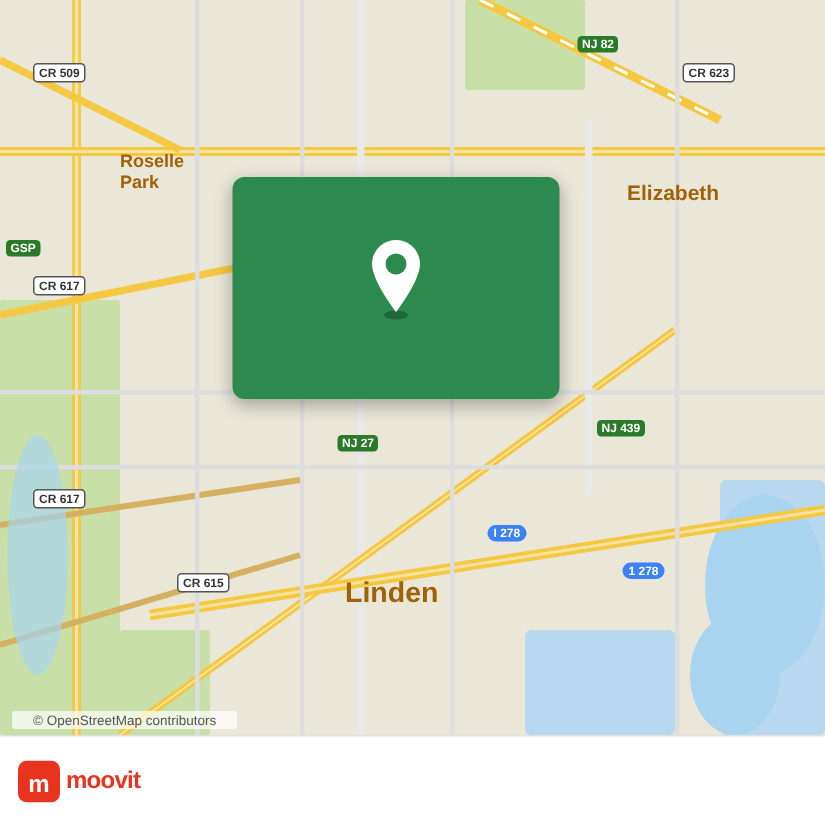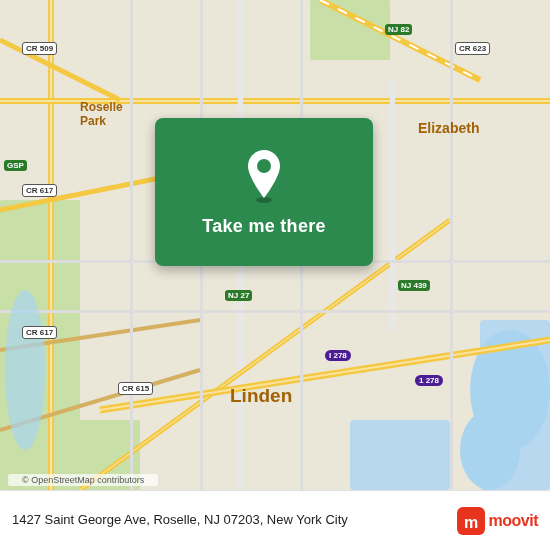--- a/index.html
+++ b/index.html
@@ -39,21 +39,21 @@
       background: #2a7a2a;
       white-space: nowrap;
     }
     .road-label-badge-blue {
       position: absolute;
       font-size: 8px;
       color: #fff;
       font-weight: bold;
       border-radius: 10px;
       padding: 1px 4px;
-      background: #4c1d95;
+      background: #3b82f6;
       white-space: nowrap;
     }
 
     
     .city-label {
       position: absolute;
       font-size: 13px;
       color: #a16207;
       font-weight: bold;
     }
@@ -197,30 +197,28 @@
   <div class="city-label" style="top:120px;left:418px;font-size:14px;">Elizabeth</div>
   <div class="city-label" style="top:385px;left:230px;font-size:19px;">Linden</div>
 
   <div id="overlay-card">
 
     <svg class="pin-icon" viewBox="0 0 44 56" fill="none" xmlns="http://www.w3.org/2000/svg">
       <ellipse cx="22" cy="52" rx="8" ry="3" fill="rgba(0,0,0,0.25)"></ellipse>
       <path d="M22 2C13.16 2 6 9.16 6 18C6 29.5 22 50 22 50C22 50 38 29.5 38 18C38 9.16 30.84 2 22 2Z" fill="white"></path>
       <circle cx="22" cy="18" r="7" fill="#2d8a4e"></circle>
     </svg>
-    <div class="take-me-btn">Take me there</div>
   </div>
 
   <div style="position:absolute;bottom:4px;left:8px;font-size:9px;color:#555;background:rgba(255,255,255,0.7);padding:1px 14px;border-radius:2px;">
     © OpenStreetMap contributors
   </div>
 </div>
 
 <div id="bottom-bar">
-  <div class="address-text">1427 Saint George Ave, Roselle, NJ 07203, New York City</div>
   <div class="moovit-logo">
 
     <svg class="moovit-icon" viewBox="0 0 28 28">
       <rect width="28" height="28" rx="6" fill="#e8331e"></rect>
       <text x="14" y="21" font-size="16" font-weight="bold" fill="white" text-anchor="middle" font-family="Arial">m</text>
     </svg>
     <span class="moovit-name">moovit</span>
   </div>
 </div>
 

